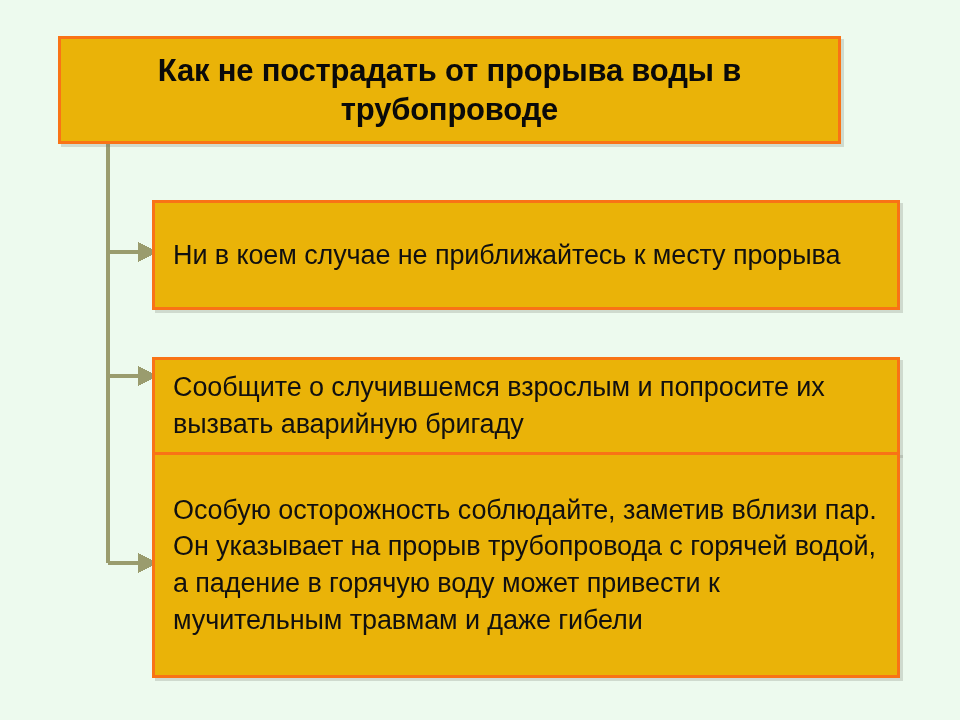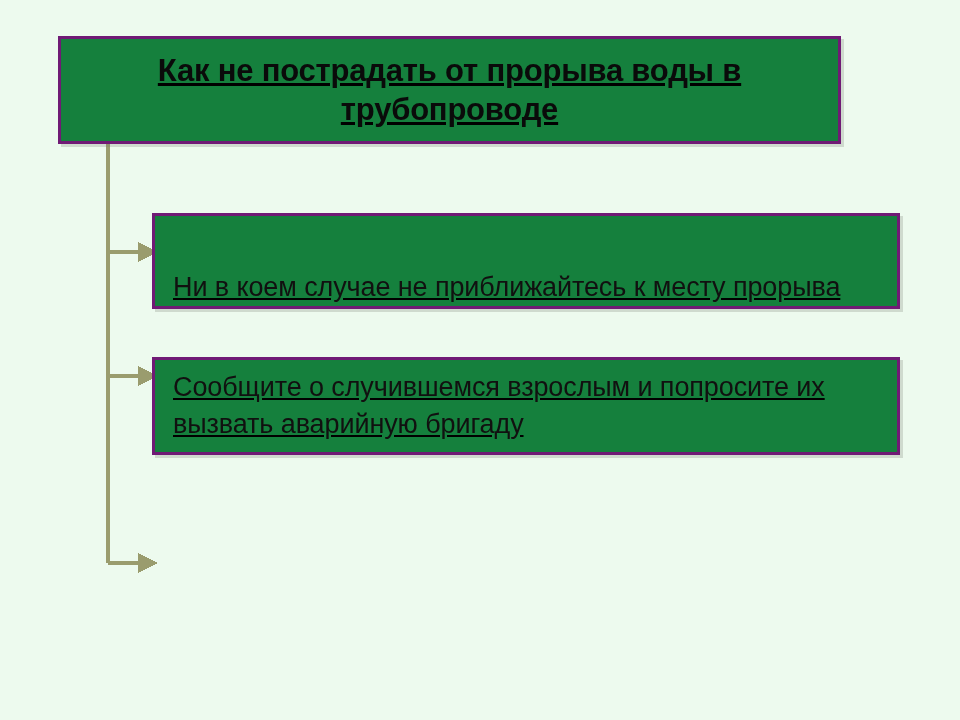--- a/index.html
+++ b/index.html
@@ -29,24 +29,23 @@
     top: 0;
     width: 960px;
     height: 720px;
     pointer-events: none;
   }
 
   
   .box {
     position: absolute;
     box-sizing: border-box;
-    background: #15803d;
-    border: 3px solid #701a75;
+    background: #eab308;
+    border: 3px solid #f97316;
     box-shadow: 3px 3px 0 rgba(120,125,110,0.25);
-    text-decoration: underline;
   }
 
   
   #title-box {
     left: 58px;
     top: 36px;
     width: 783px;
     height: 108px;
     display: flex;
     align-items: center;
@@ -71,21 +70,21 @@
   }
   .item-text {
     font-size: 27px;
     line-height: 1.36;
     color: #111010;
     padding: 0 18px;
     text-align: left;
     letter-spacing: -0.1px;
   }
 
-  #item-box-0 { top: 213px;  height: 96px; align-items: flex-end; }
+  #item-box-0 { top: 200px;  height: 110px; }
   #item-box-1 { top: 331px;  height: 98px; margin-top: 26px; }
   #item-box-2 { top: 452px;  height: 226px; }
 
   .line, .head { shape-rendering: crispEdges; }
 </style>
 </head>
 <body>
 
 <div id="slide">
 
@@ -108,14 +107,17 @@
   </div>
 
   <div class="box item-box" id="item-box-0">
     <div class="item-text">Ни в коем случае не приближайтесь к месту прорыва</div>
   </div>
 
   <div class="box item-box" id="item-box-1">
     <div class="item-text">Сообщите о случившемся взрослым и попросите их вызвать аварийную бригаду</div>
   </div>
 
+  <div class="box item-box" id="item-box-2">
+    <div class="item-text">Особую осторожность соблюдайте, заметив вблизи пар. Он указывает на прорыв трубопровода с горячей водой, а падение в горячую воду может привести к мучительным травмам и даже гибели</div>
+  </div>
 
 </div>
 
 </body></html>

